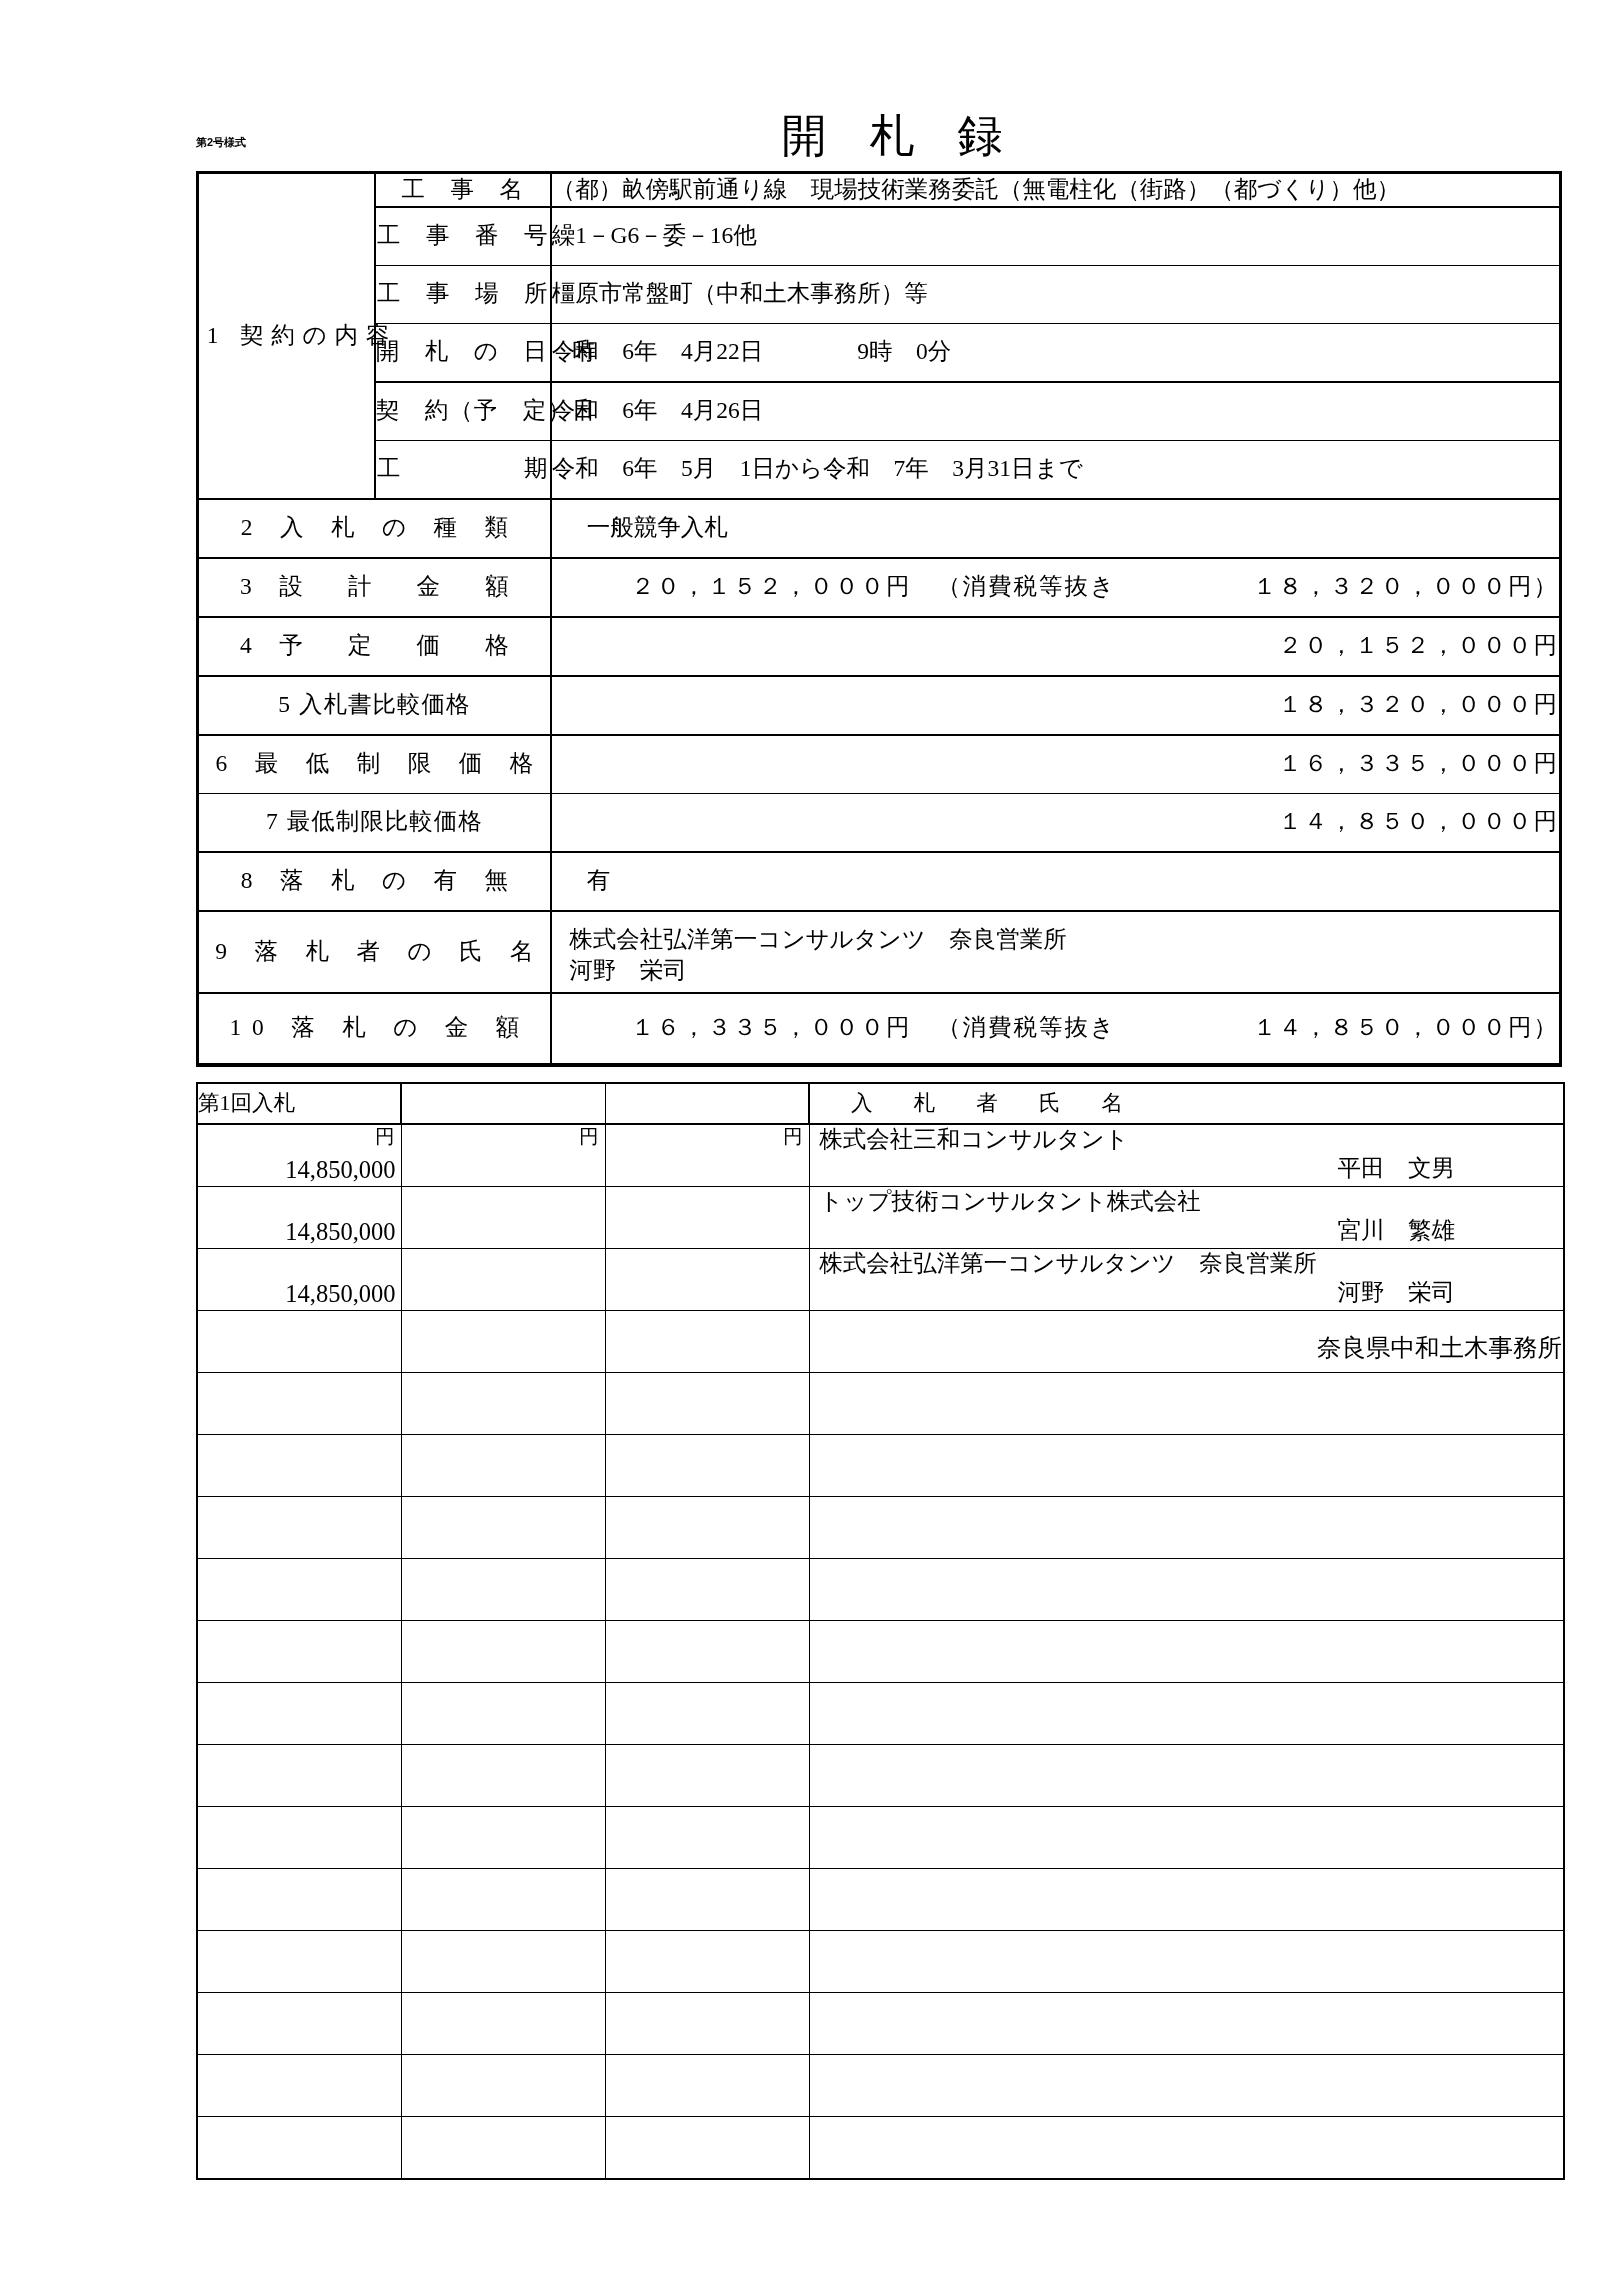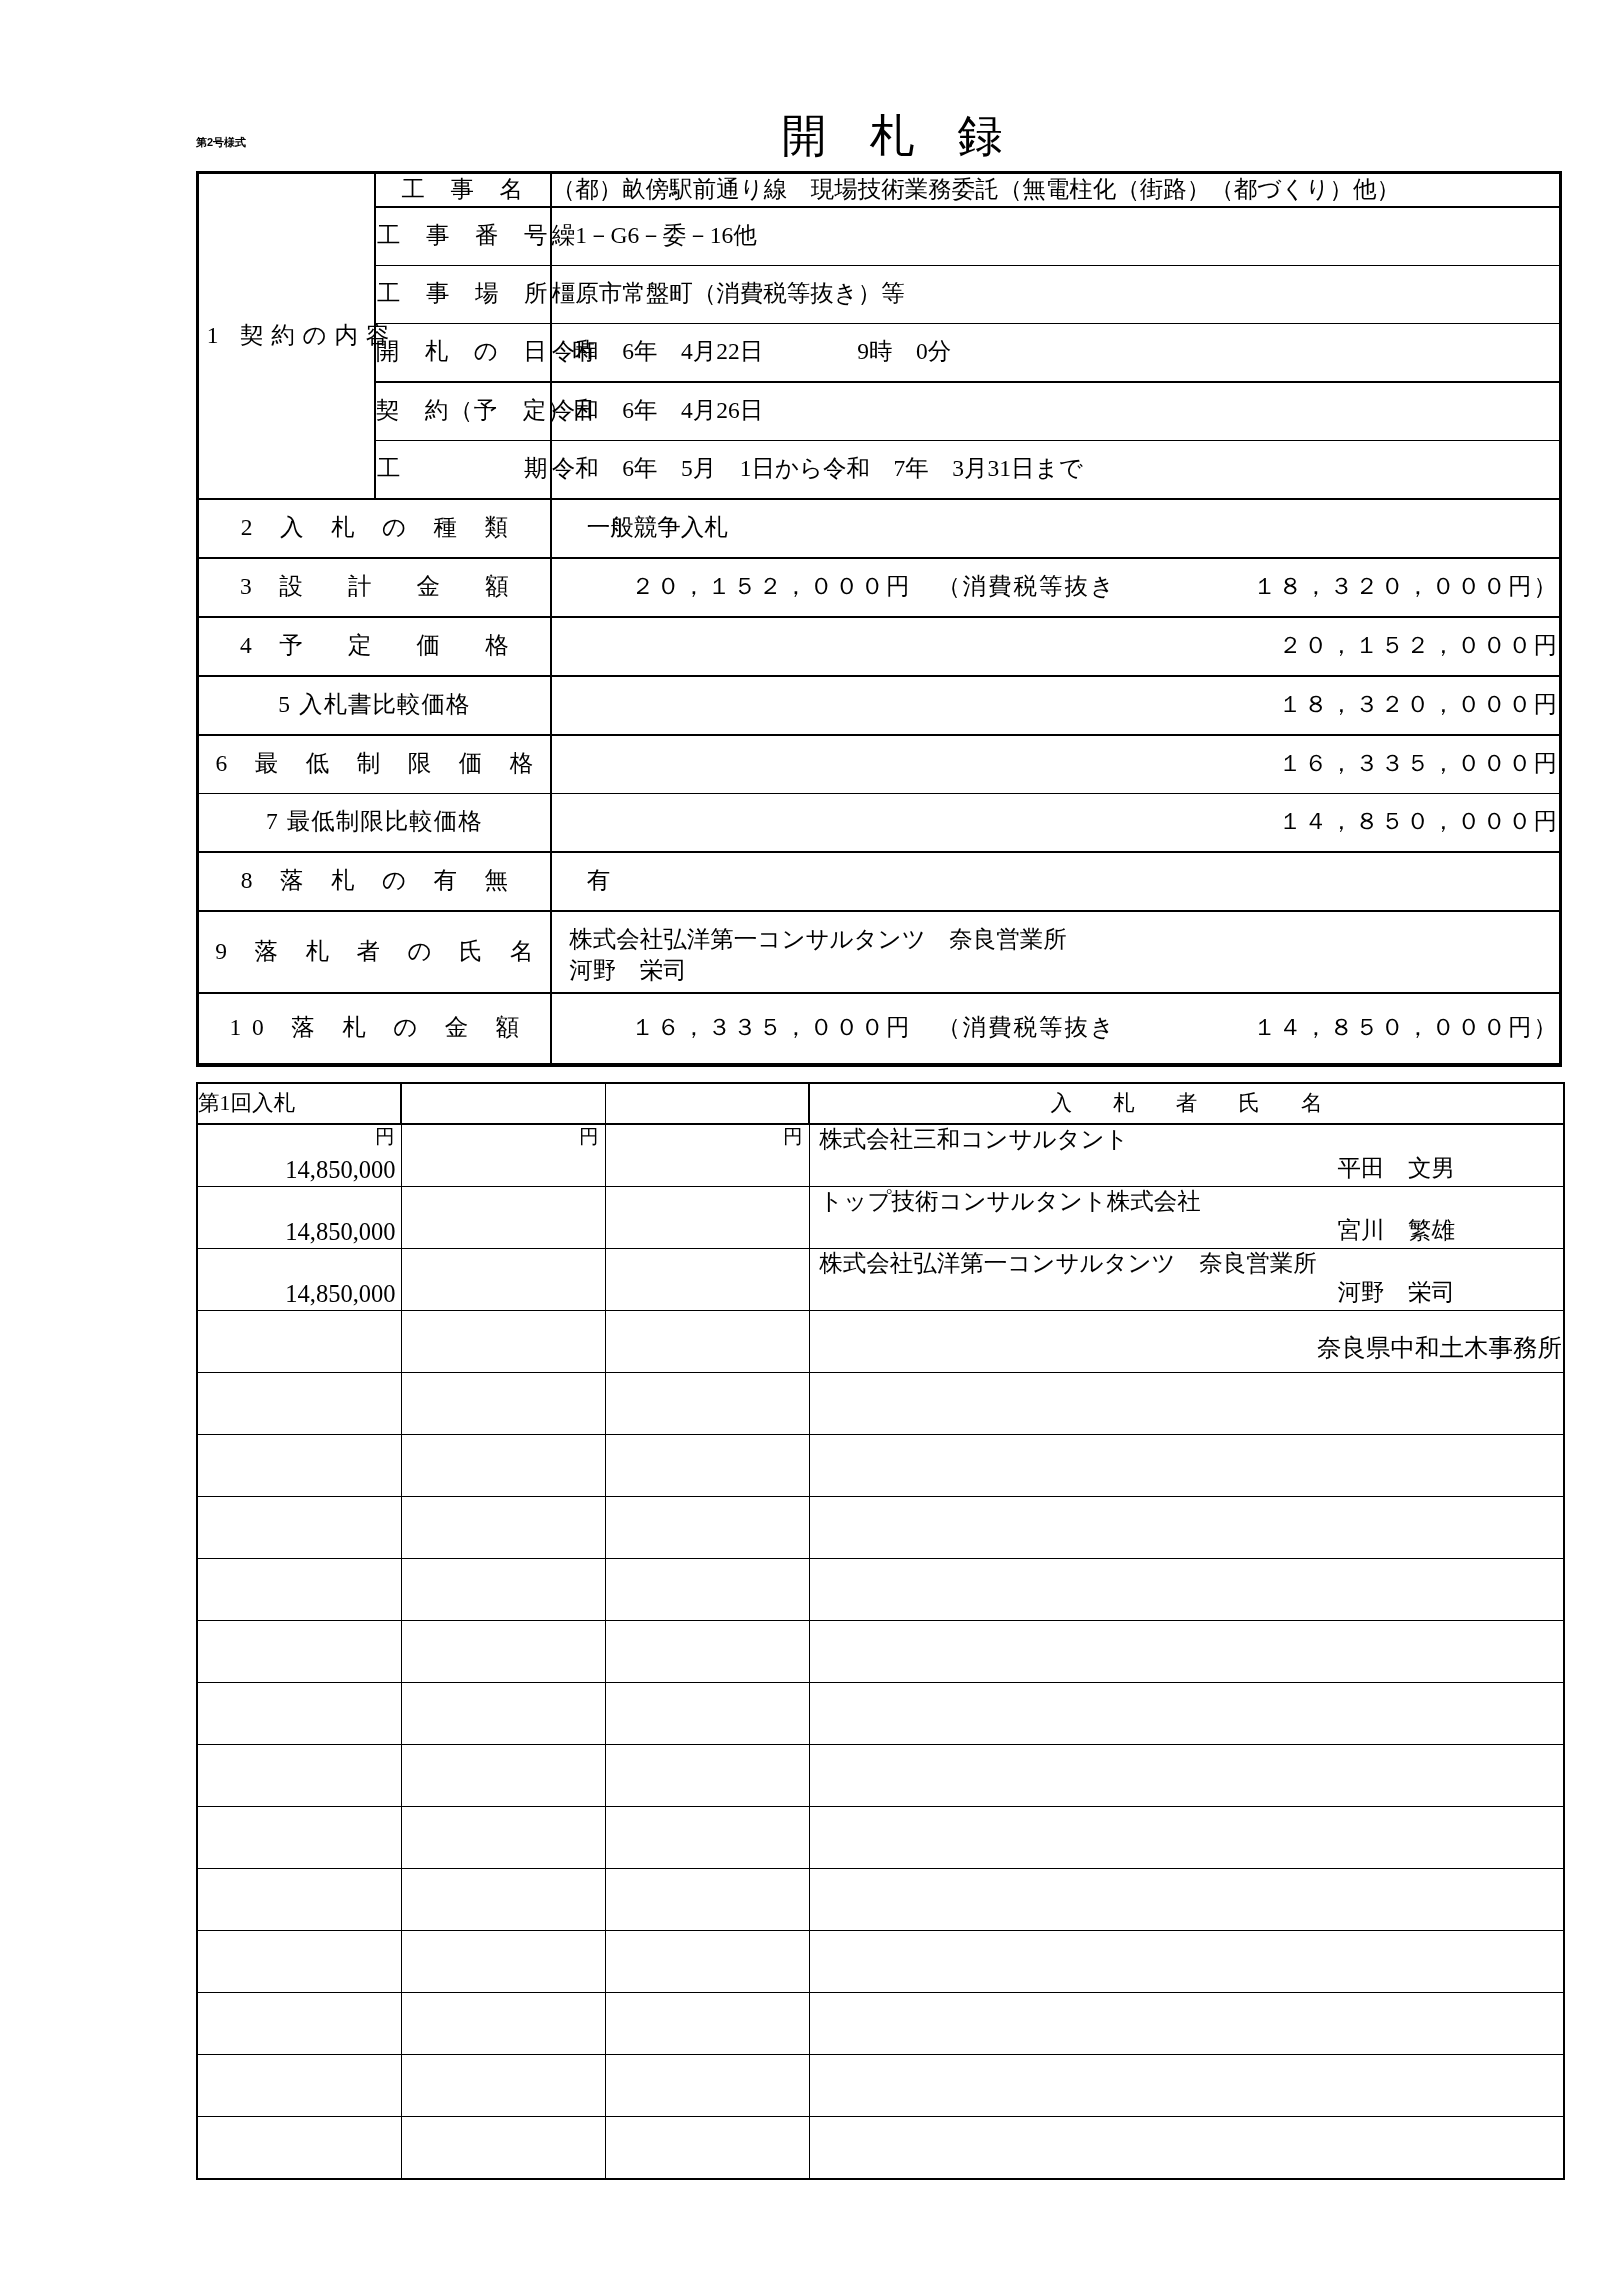--- a/index.html
+++ b/index.html
@@ -132,21 +132,21 @@
   }
   .round-lbl {
     text-align: left;
     padding-left: 15.7px;
     font-size: 24.5px;
     height: 39px;
     line-height: 39px;
     white-space: nowrap;
   }
   .bidder-head {
-    text-align: center;
+    text-align: left;
     font-size: 24.5px;
     height: 39px;
     line-height: 39px;
     letter-spacing: 41px;
     text-indent: 41px;
     white-space: nowrap;
   }
   .yen-cell {
     position: relative;
     height: 61px;
@@ -235,21 +235,21 @@
           <td class="lbl thick-right thick-top" style="height:57px">
             <span class="lbl-tight">工　事　番　号</span>
           </td>
           <td class="val thick-top">繰1－G6－委－16他</td>
         </tr>
 
         <tr>
           <td class="lbl thick-right" style="height:57px">
             <span class="lbl-tight">工　事　場　所</span>
           </td>
-          <td class="val">橿原市常盤町（消費税等抜き）等</td>
+          <td class="val">橿原市常盤町（中和土木事務所）等</td>
         </tr>
 
         <tr>
           <td class="lbl thick-right" style="height:57px">
             <span class="lbl-tight">開　札　の　日　時</span>
           </td>
           <td class="val">令和　6年　4月22日　　　　9時　0分</td>
         </tr>
 
         <tr>

